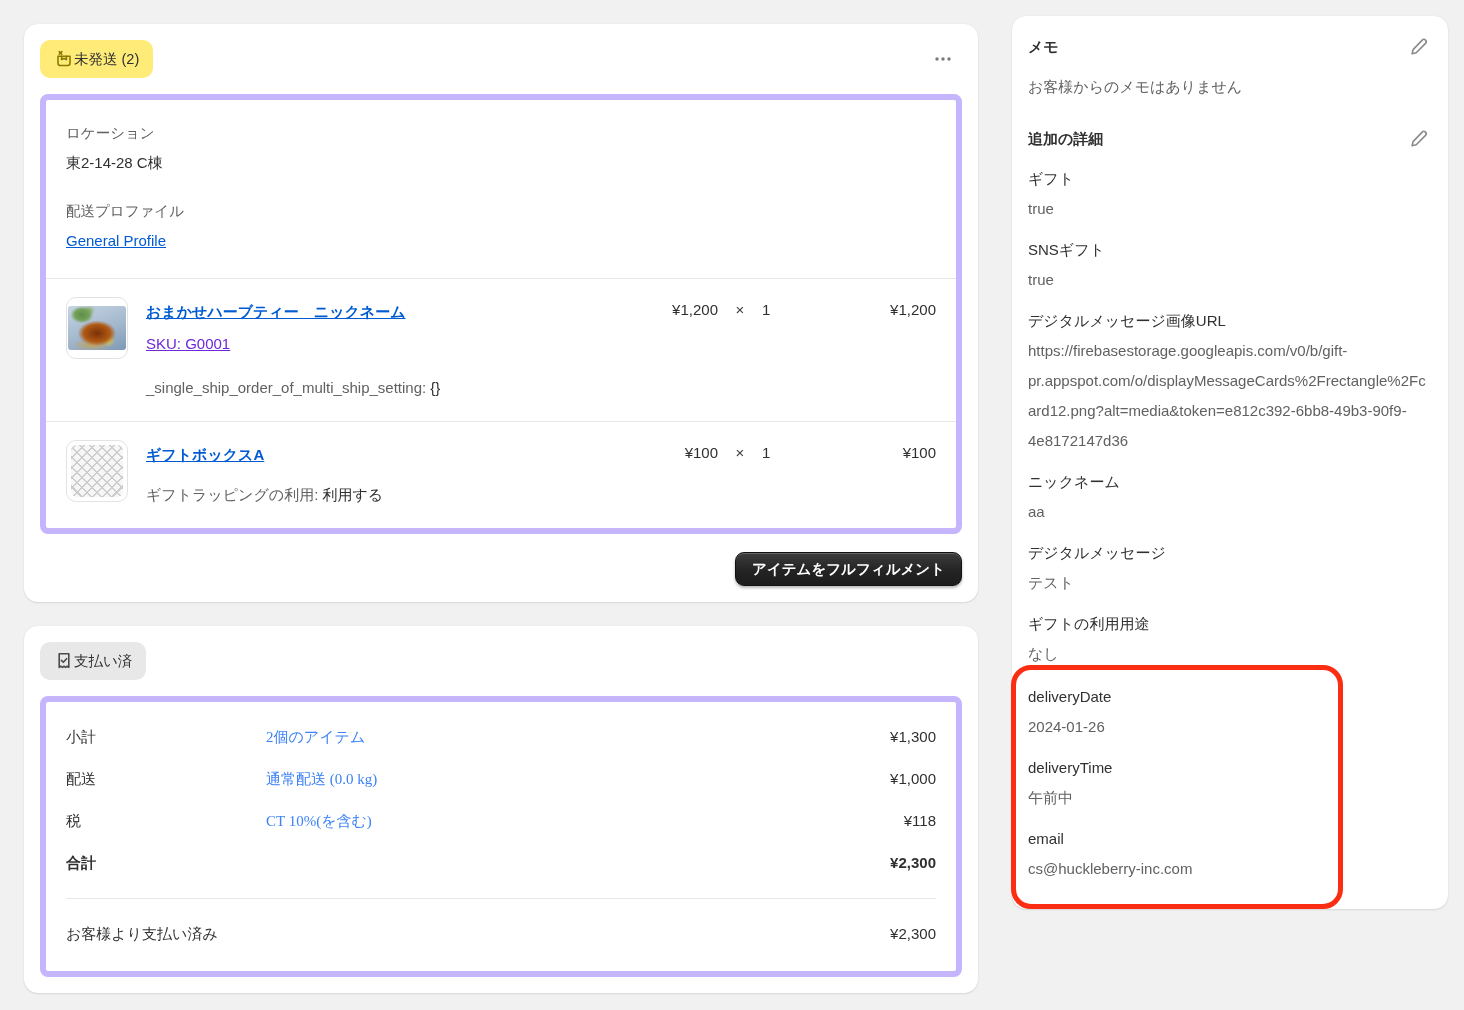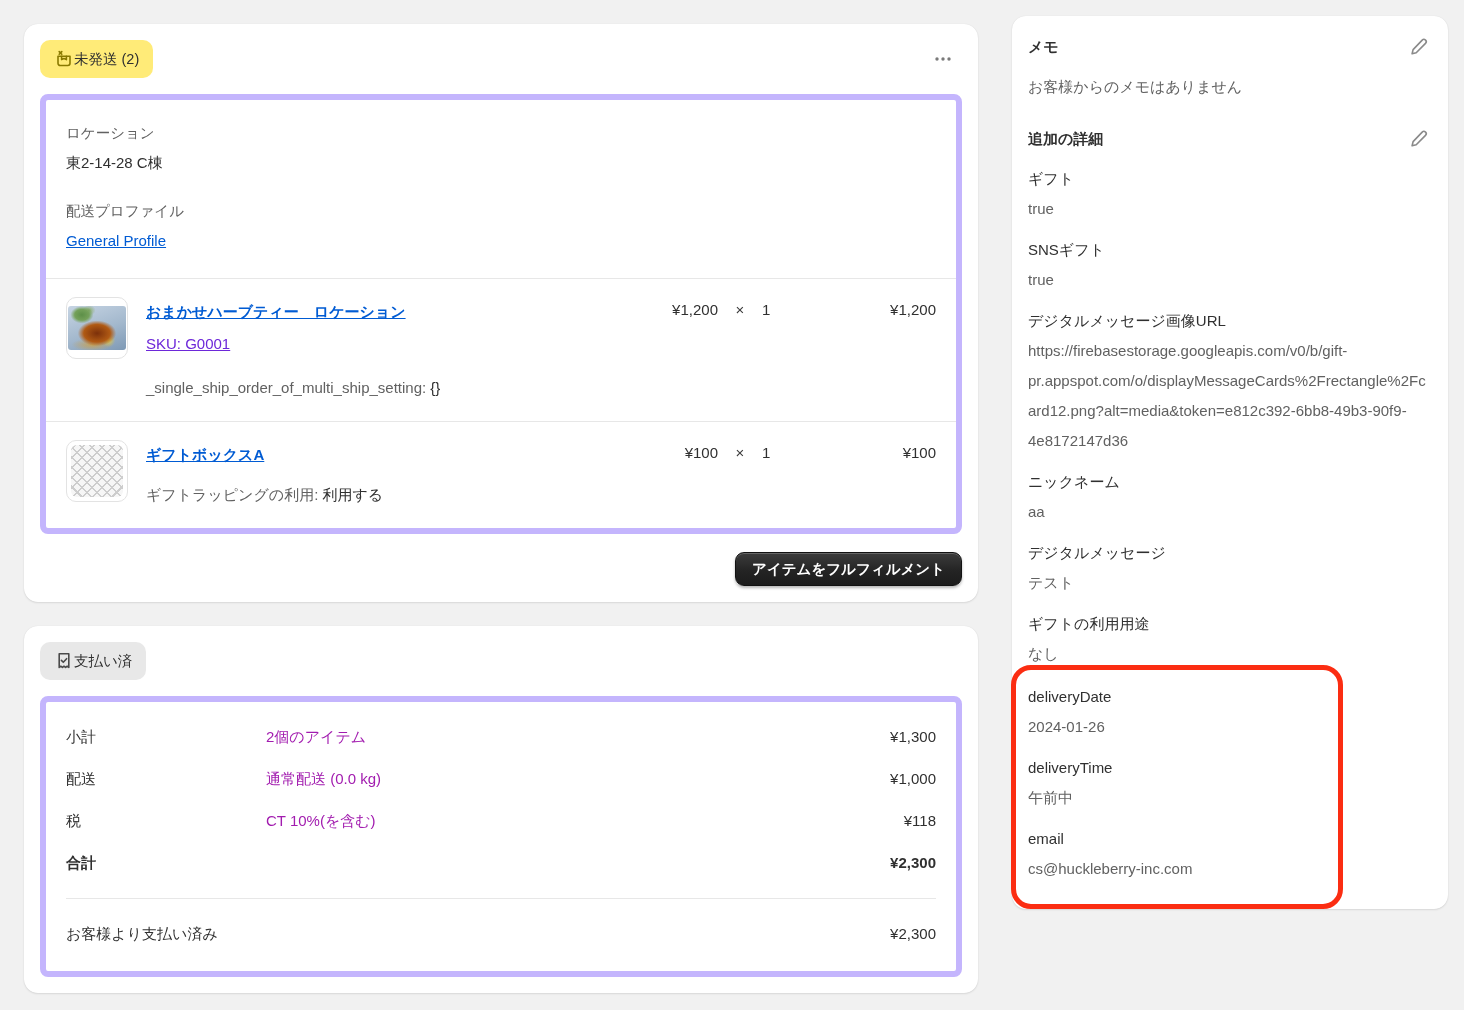--- a/index.html
+++ b/index.html
@@ -96,21 +96,21 @@
     background:linear-gradient(180deg, #3c3c3c 0%, #242424 55%, #1c1c1c 100%);
     box-shadow:inset 0 1px 0 rgba(255,255,255,.22), 0 2px 3px rgba(0,0,0,.28);
     color:#fff; font-weight:700; font-size:14.5px; cursor:pointer;
     font-family:inherit;
   }
 
   
   .totals-box { padding:14px 0 10px 0; }
   .totals-row { display:flex; padding:6px 20px; line-height:30px; font-size:15px; }
   .totals-row .t-label { width:200px; flex:0 0 auto; }
-  .totals-row .t-detail { flex:1 1 auto; color:#a21caf; }
+  .totals-row .t-detail { flex:1 1 auto; color:#3b82f6;font-family:Liberation Serif, serif; }
   .totals-row .t-amount { text-align:right; flex:0 0 auto; min-width:120px; }
   .totals-row.bold { font-weight:700; }
   .totals-divider { border-top:1px solid #e7e7e7; margin:14px 20px 10px 20px; }
   .paid-row { display:flex; justify-content:space-between; padding:10px 20px 12px 20px; line-height:30px; }
 
   
   .sidebar { width:436px; flex:0 0 auto; margin-top:-8px; align-self:flex-start; position:relative; }
   .side-head { display:flex; align-items:center; justify-content:space-between; line-height:30px; }
   .side-title { font-size:15px; font-weight:700; color:#303030; }
   .notes-empty { color:#616161; line-height:30px; margin:10px 0 22px 0; }
@@ -163,21 +163,21 @@
           </div>
         </div>
 
         <div class="divider"></div>
 
         <div class="item-row">
           <div class="thumb">
             <div class="thumb-photo-inner"></div>
           </div>
           <div class="item-main">
-            <a class="item-title" href="#">おまかせハーブティー　ロケーション</a>
+            <a class="item-title" href="#">おまかせハーブティー　ニックネーム</a>
             <div class="item-sku">SKU: G0001</div>
             <div class="item-prop gapped">
               <span class="prop-name">_single_ship_order_of_multi_ship_setting:</span>
               <span class="prop-value">{}</span>
             </div>
           </div>
           <div class="price-cluster">
             <span class="unit-price">¥1,200</span>
             <span class="times">×</span>
             <span class="qty">1</span>

